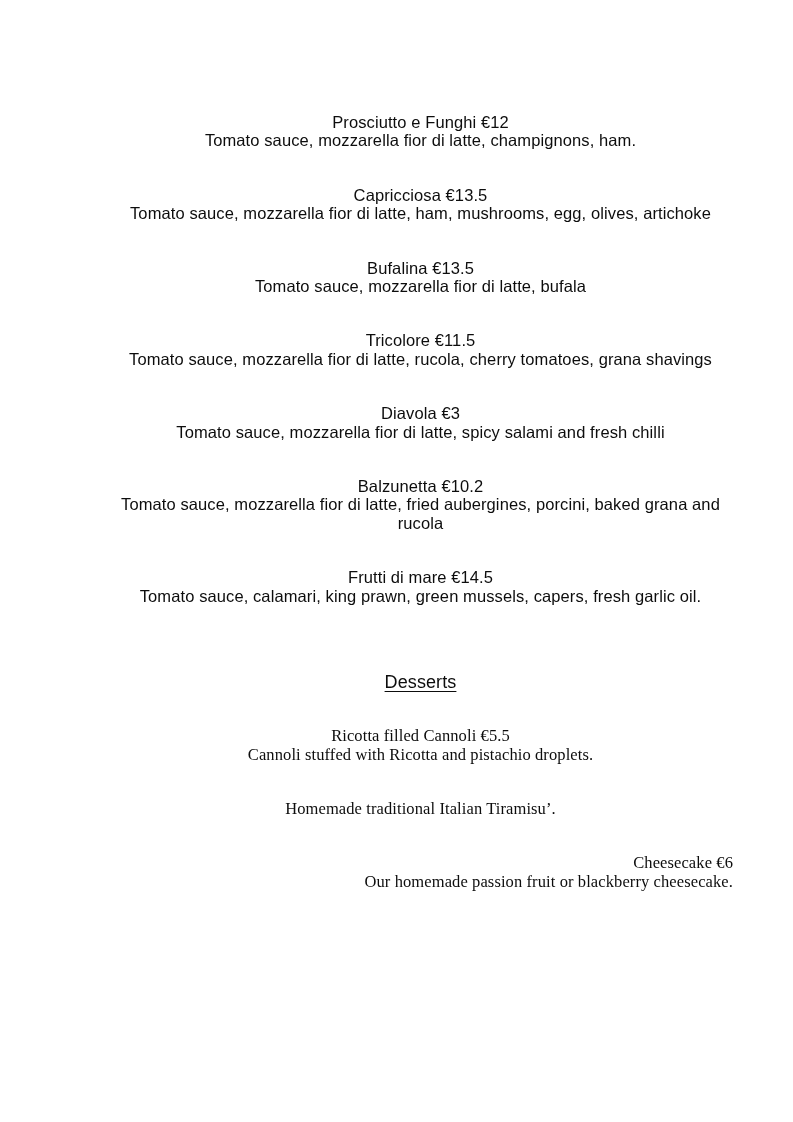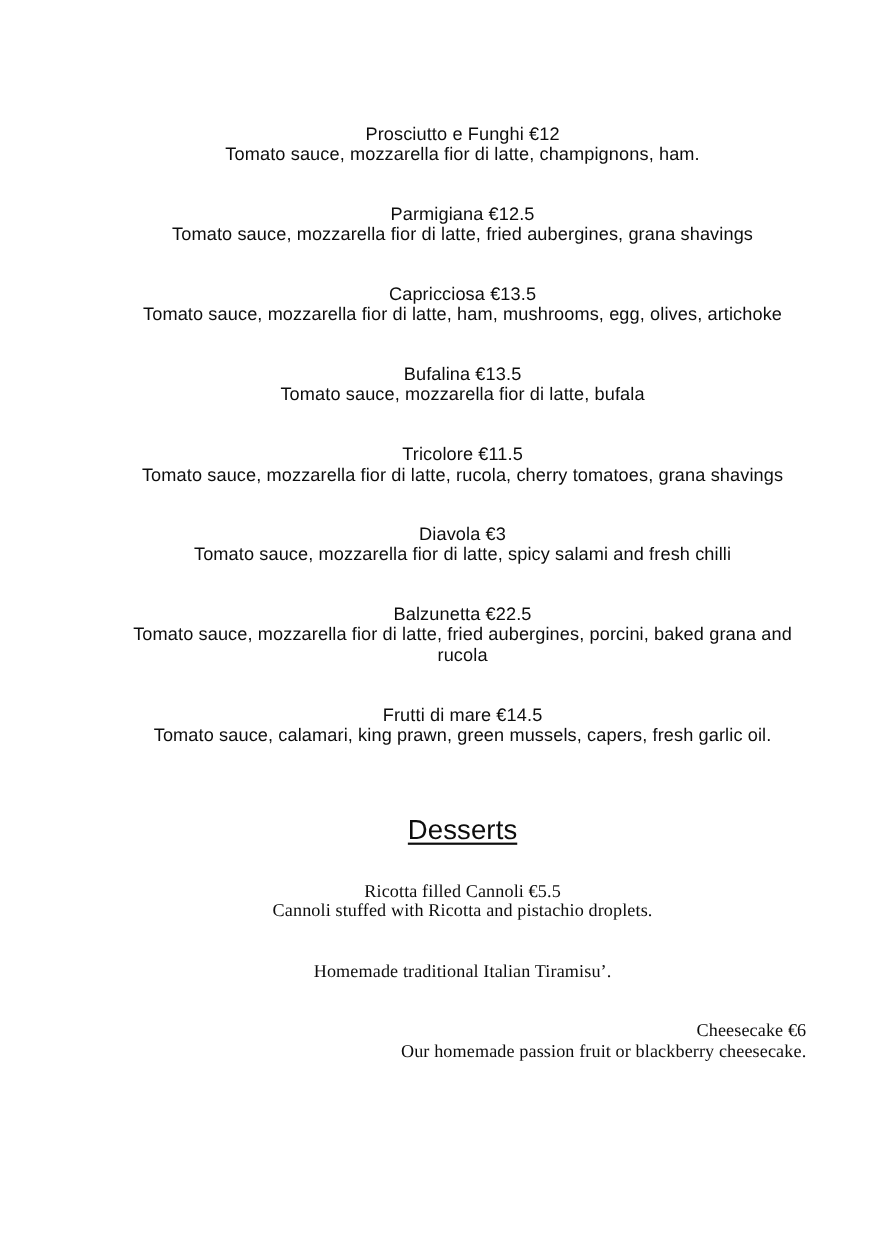--- a/index.html
+++ b/index.html
@@ -48,21 +48,21 @@
     margin: 0;
     letter-spacing: 0.1px;
   }
   .section-heading-wrap {
     margin-top: 65px;
     margin-bottom: 33px;
     text-align: center;
   }
   .section-heading {
     display: inline-block;
-    font-size: 25px;
+    font-size: 18px;
     line-height: 24px;
     font-weight: 400;
     text-decoration: underline;
     text-underline-offset: 3px;
     margin: 0;
     letter-spacing: 0.1px;
   }
   .desserts-group .menu-item {
     margin-bottom: 36px;
     font-family: Liberation Serif, serif;
@@ -78,24 +78,20 @@
 <div class="page">
   <div class="menu-column">
 
     <div class="pizza-group">
 
       <div class="menu-item">
         <div class="item-name">Prosciutto e Funghi €12</div>
         <div class="item-desc">Tomato sauce, mozzarella fior di latte, champignons, ham.</div>
       </div>
 
-      <div class="menu-item">
-        <div class="item-name">Parmigiana €12.5</div>
-        <div class="item-desc">Tomato sauce, mozzarella fior di latte, fried aubergines, grana shavings</div>
-      </div>
 
       <div class="menu-item">
         <div class="item-name">Capricciosa €13.5</div>
         <div class="item-desc">Tomato sauce, mozzarella fior di latte, ham, mushrooms, egg, olives, artichoke</div>
       </div>
 
       <div class="menu-item">
         <div class="item-name">Bufalina €13.5</div>
         <div class="item-desc">Tomato sauce, mozzarella fior di latte, bufala</div>
       </div>
@@ -104,21 +100,21 @@
         <div class="item-name">Tricolore €11.5</div>
         <div class="item-desc">Tomato sauce, mozzarella fior di latte, rucola, cherry tomatoes, grana shavings</div>
       </div>
 
       <div class="menu-item">
         <div class="item-name">Diavola €3</div>
         <div class="item-desc">Tomato sauce, mozzarella fior di latte, spicy salami and fresh chilli</div>
       </div>
 
       <div class="menu-item">
-        <div class="item-name">Balzunetta €22.5</div>
+        <div class="item-name">Balzunetta €10.2</div>
         <div class="item-desc">Tomato sauce, mozzarella fior di latte, fried aubergines, porcini, baked grana and rucola</div>
       </div>
 
       <div class="menu-item">
         <div class="item-name">Frutti di mare €14.5</div>
         <div class="item-desc">Tomato sauce, calamari, king prawn, green mussels, capers, fresh garlic oil.</div>
       </div>
 
     </div>
 

